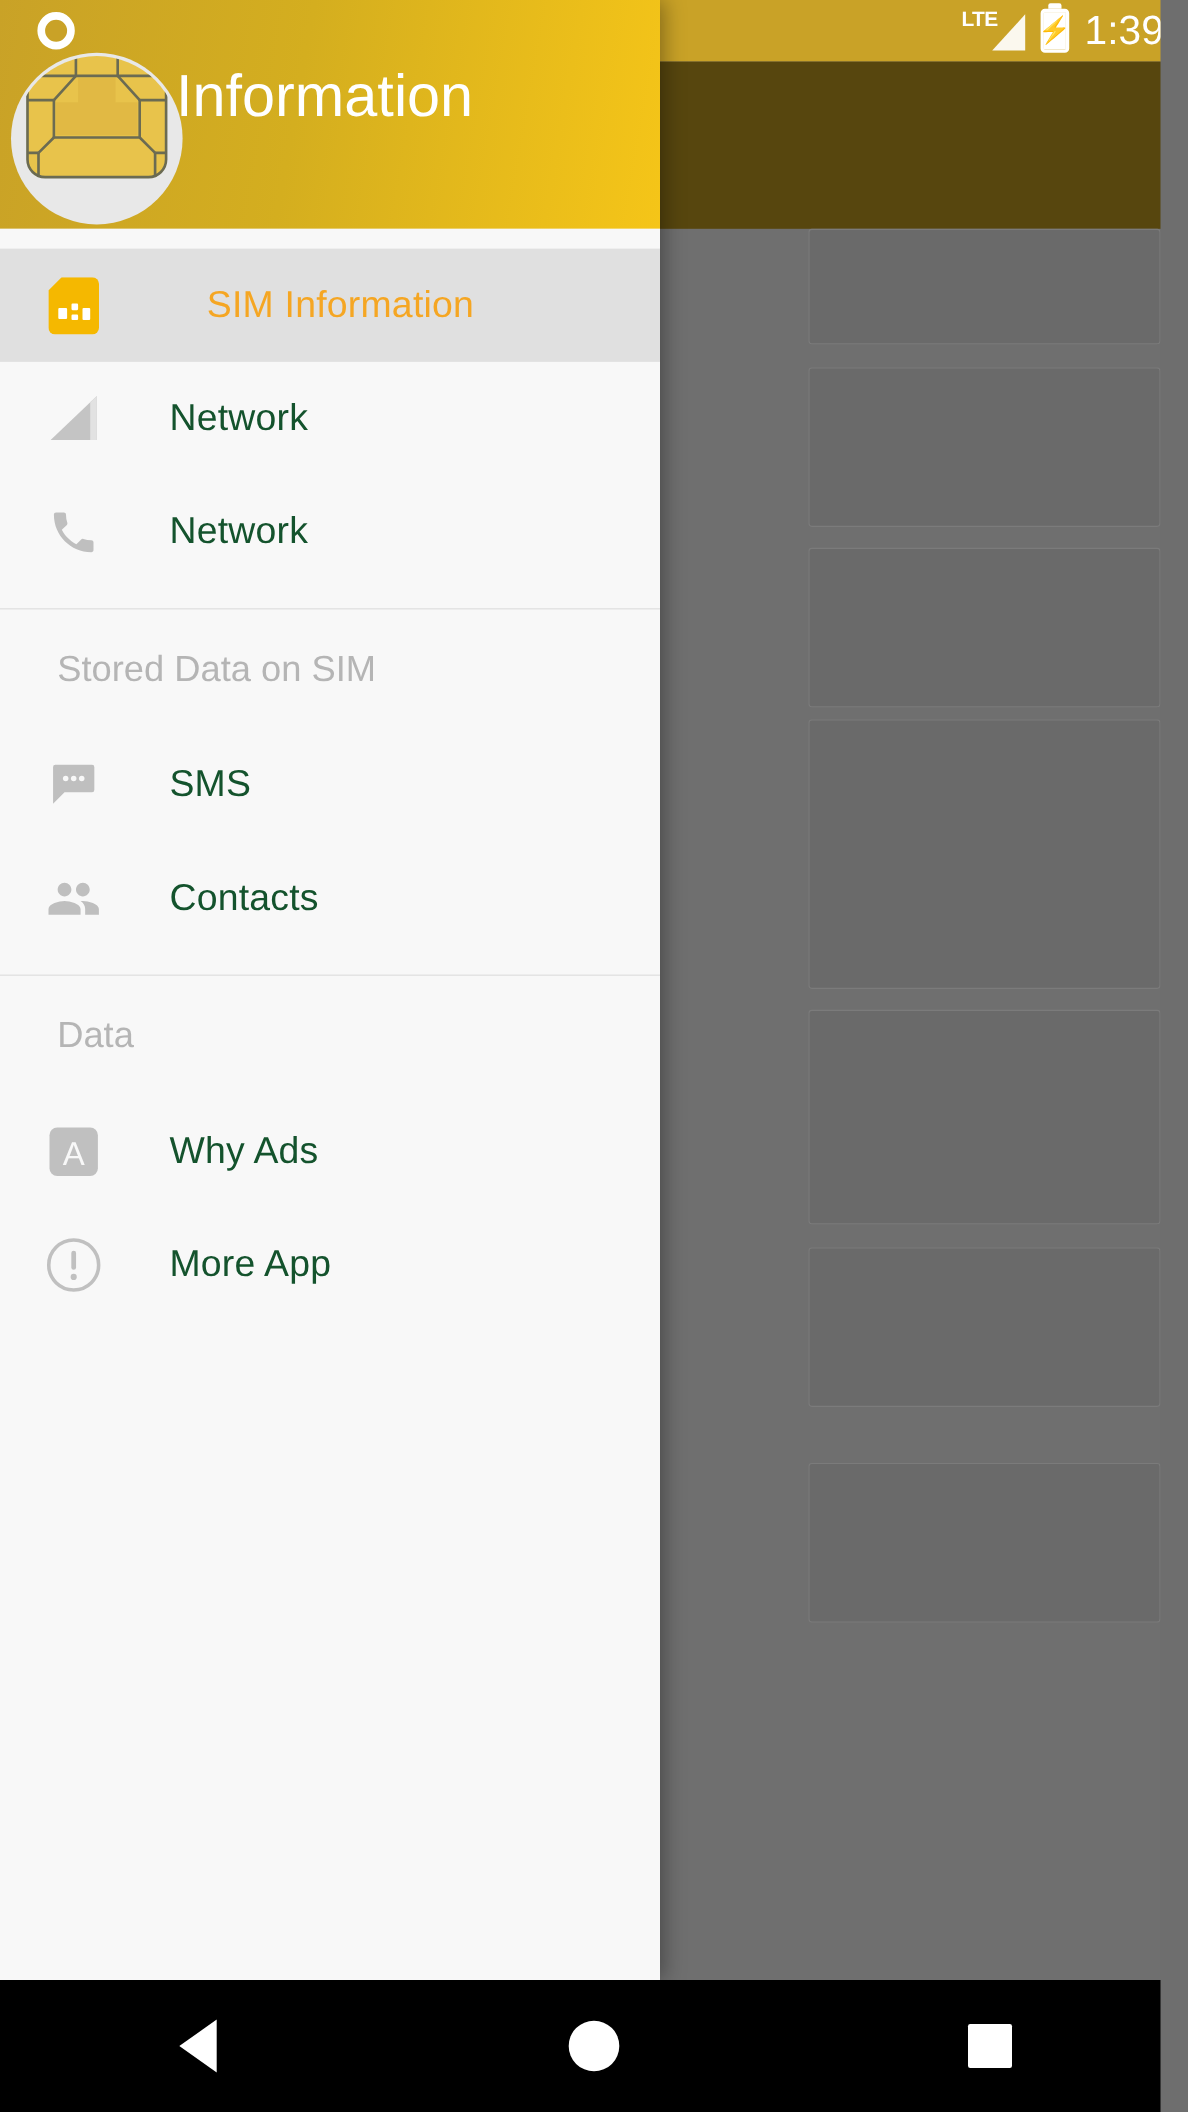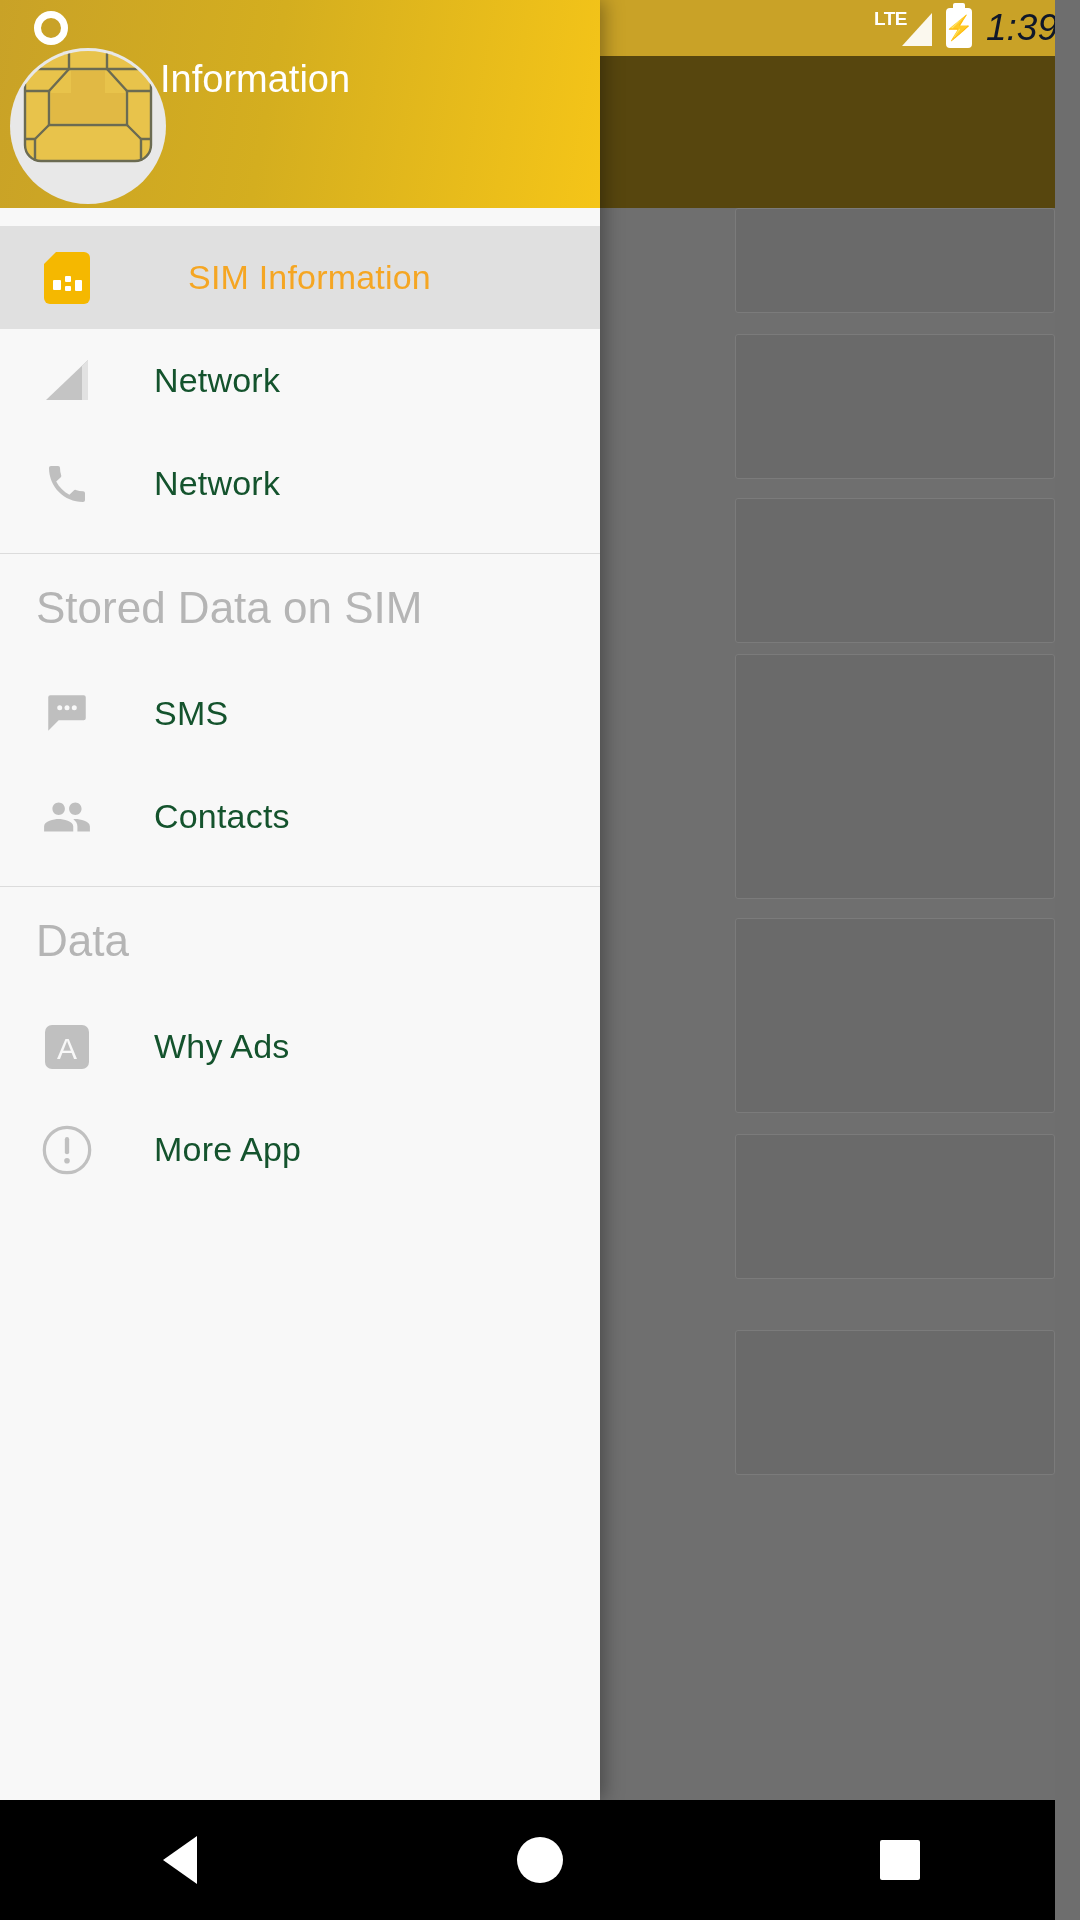--- a/index.html
+++ b/index.html
@@ -66,21 +66,21 @@
     content:""; position:absolute; left:50%; top:-8px; transform:translateX(-50%);
     width:12px; height:5px; background:#fff; border-radius:2px 2px 0 0;
   }
   .bolt {
     position:absolute; left:50%; top:50%; transform:translate(-50%,-50%);
     font-size:24px; color:#C9A227; line-height:1; font-weight:bold;
   }
   .battery-fill{
     position:absolute; left:0; top:0; right:0; bottom:0; background:#fff;
   }
-  .clock { font-size:37px; color:#0f172a; letter-spacing:0px;font-style:italic; }
+  .clock { font-size:37px; color:#ffffff; letter-spacing:0px; }
 
   
   .drawer {
     position:absolute; left:0; top:0; width:600px; height:1800px;
     background:#F8F8F8; z-index:50;
     box-shadow:4px 0 18px rgba(0,0,0,0.35);
   }
   .drawer-header {
     position:relative; width:600px; height:208px;
     background:linear-gradient(100deg,#C9A227 0%, #D4AE1F 45%, #F5C518 100%);
@@ -88,21 +88,21 @@
   }
   .avatar {
     position:absolute; left:10px; top:48px;
     width:156px; height:156px; border-radius:50%;
     background:#E8E8E8;
     display:flex; align-items:center; justify-content:center;
   }
   .avatar svg { display:block; }
   .drawer-title {
     position:absolute; left:160px; top:60px;
-    font-size:38px; color:#ffffff; line-height:1;
+    font-size:54px; color:#ffffff; line-height:1;
   }
 
   .drawer-body { position:relative; width:600px; height:1592px; background:#F8F8F8; }
 
   .nav-item {
     position:relative; display:flex; align-items:center;
     height:103px; padding-left:36px;
   }
   .nav-item.selected { background:#E0E0E0;gap:34px; }
   .nav-icon {
@@ -110,21 +110,21 @@
     display:flex; align-items:center; justify-content:center;
   }
   .nav-label {
     margin-left:56px; font-size:34px; color:#14532d; letter-spacing:0.2px;
   }
   .nav-item.selected .nav-label { color:#F5A623; }
 
   .divider { height:1px; background:#dcdcdc; margin:0; }
   .section-head {
     height:108px; display:flex; align-items:center;
-    padding-left:36px; font-size:44px; color:#b5b5b5;
+    padding-left:52px; font-size:33px; color:#b5b5b5;
   }
   .gap-sm { height:18px; }
 
   
   .navbar {
     position:absolute; left:0; bottom:0; width:1080px; height:120px;
     background:#000; z-index:70;
     display:flex; align-items:center; justify-content:space-around;
   }
   .nav-back {

